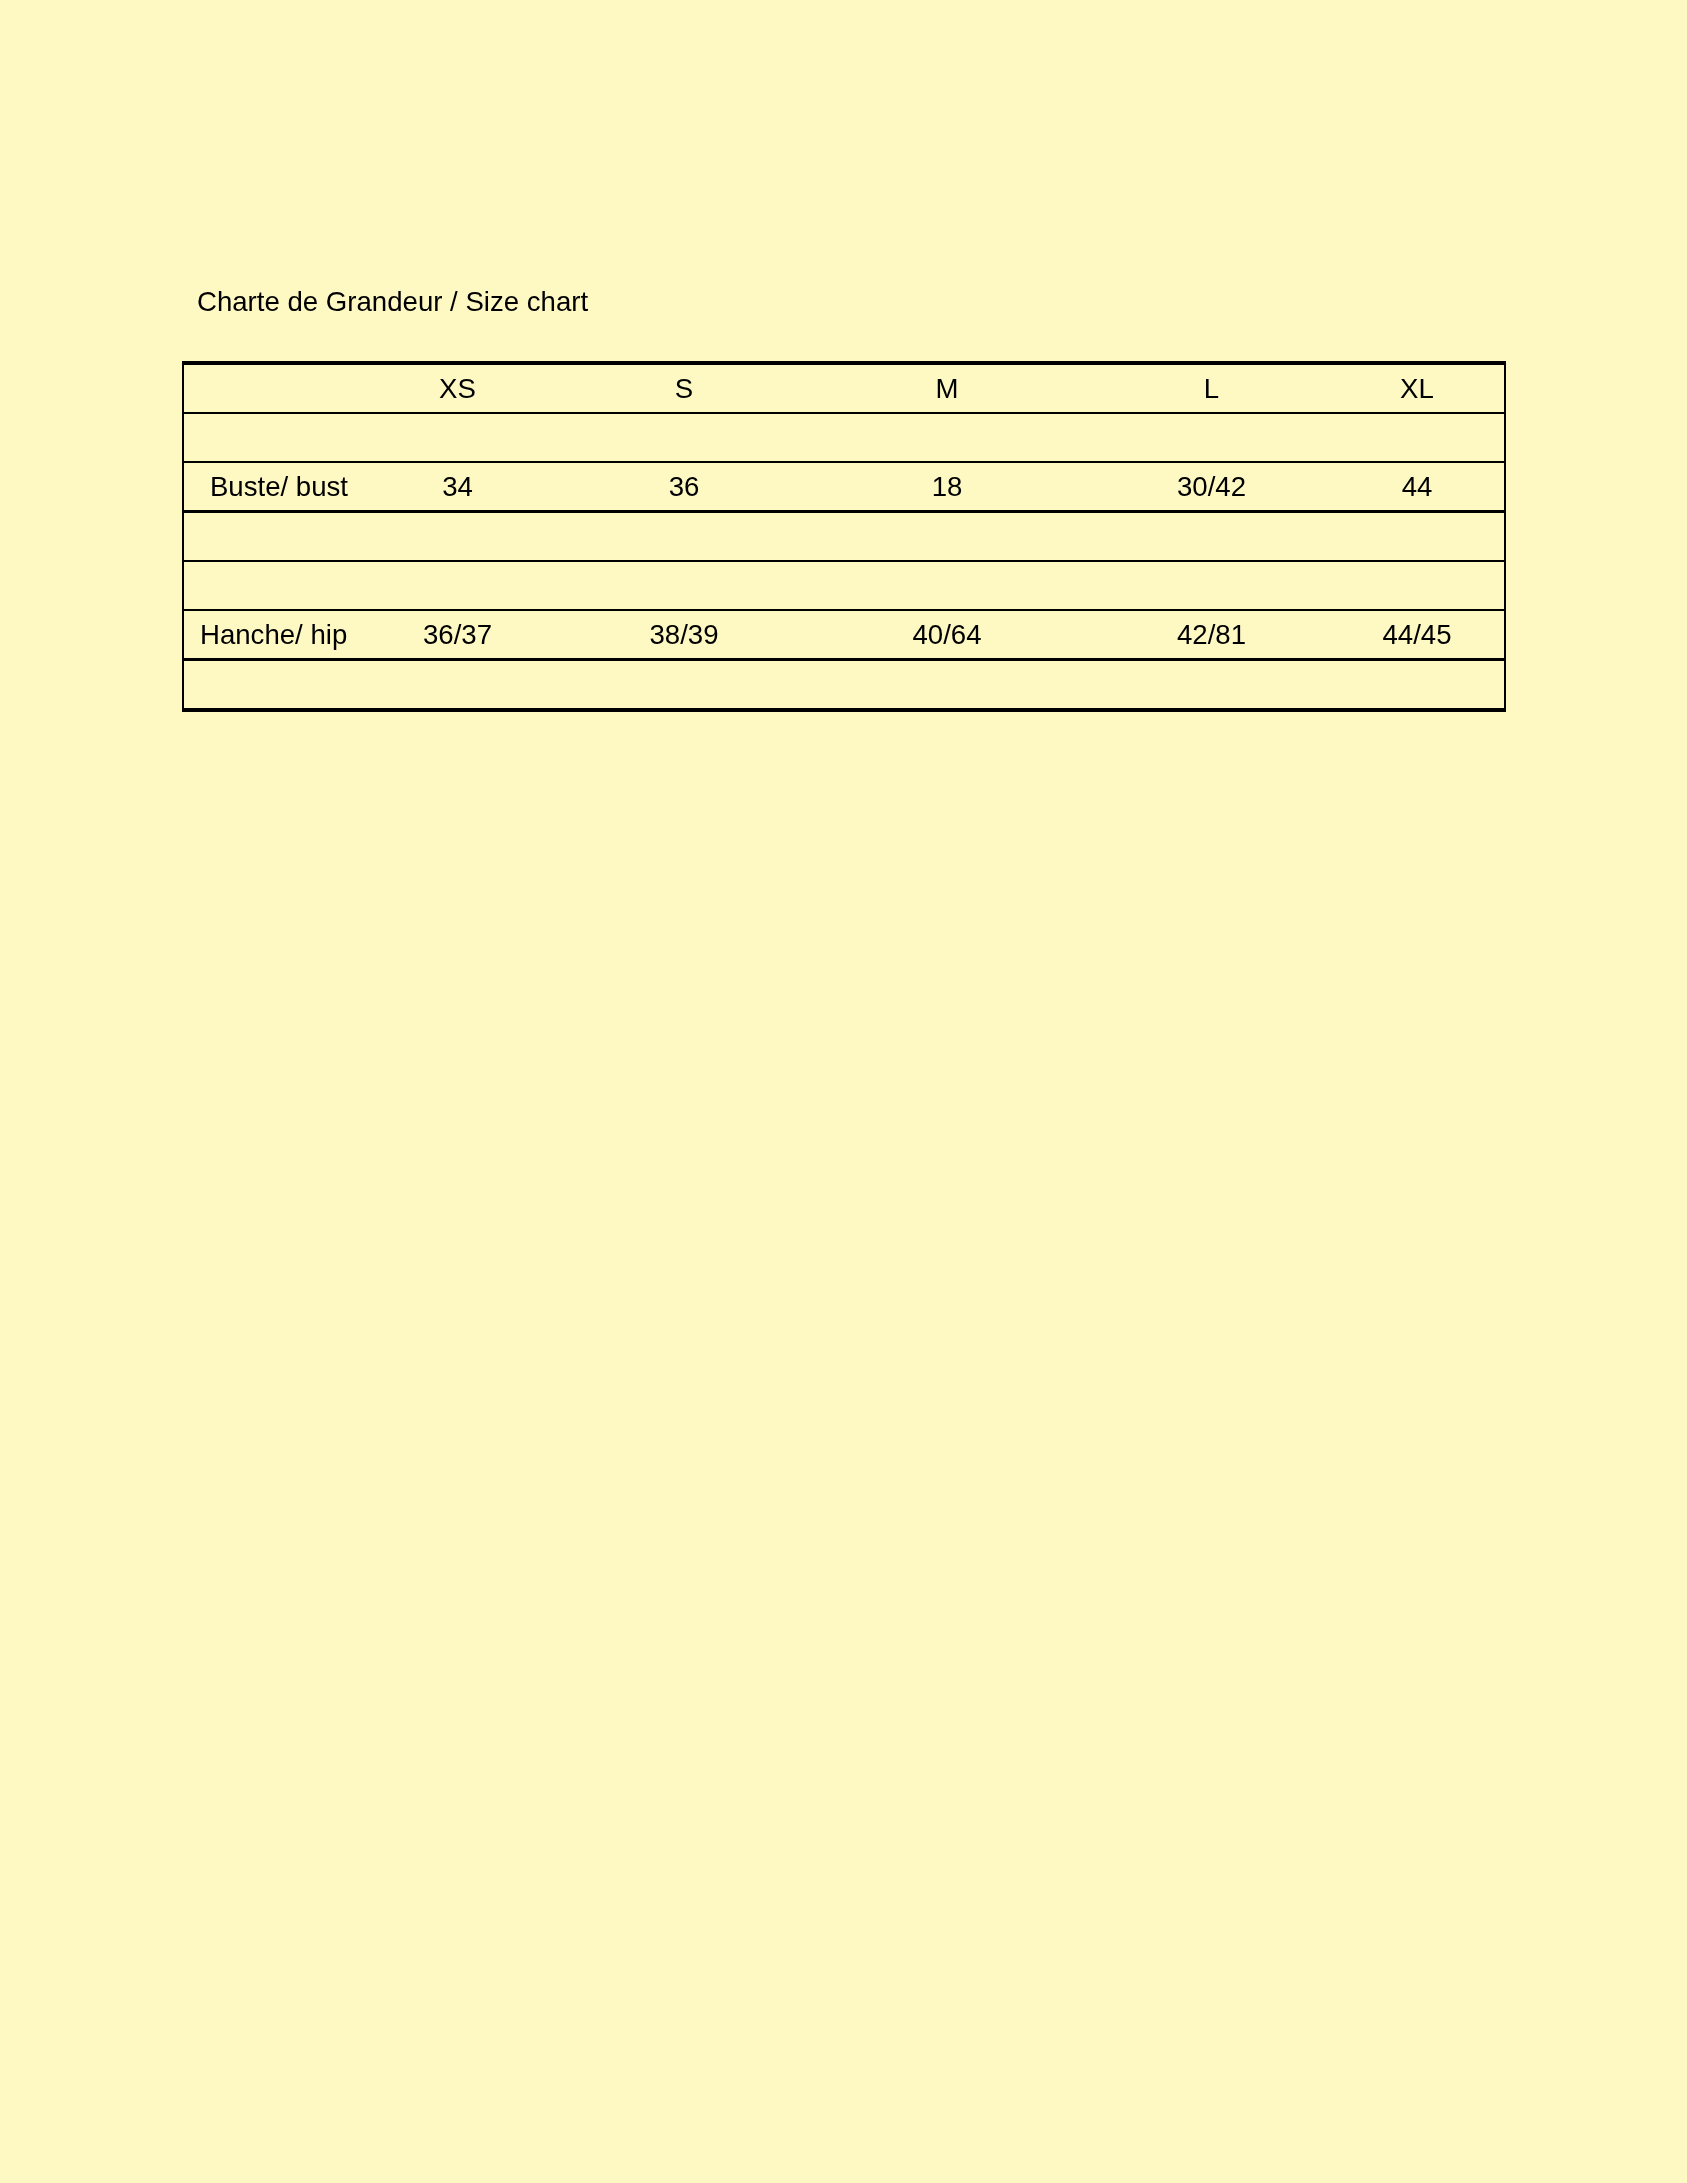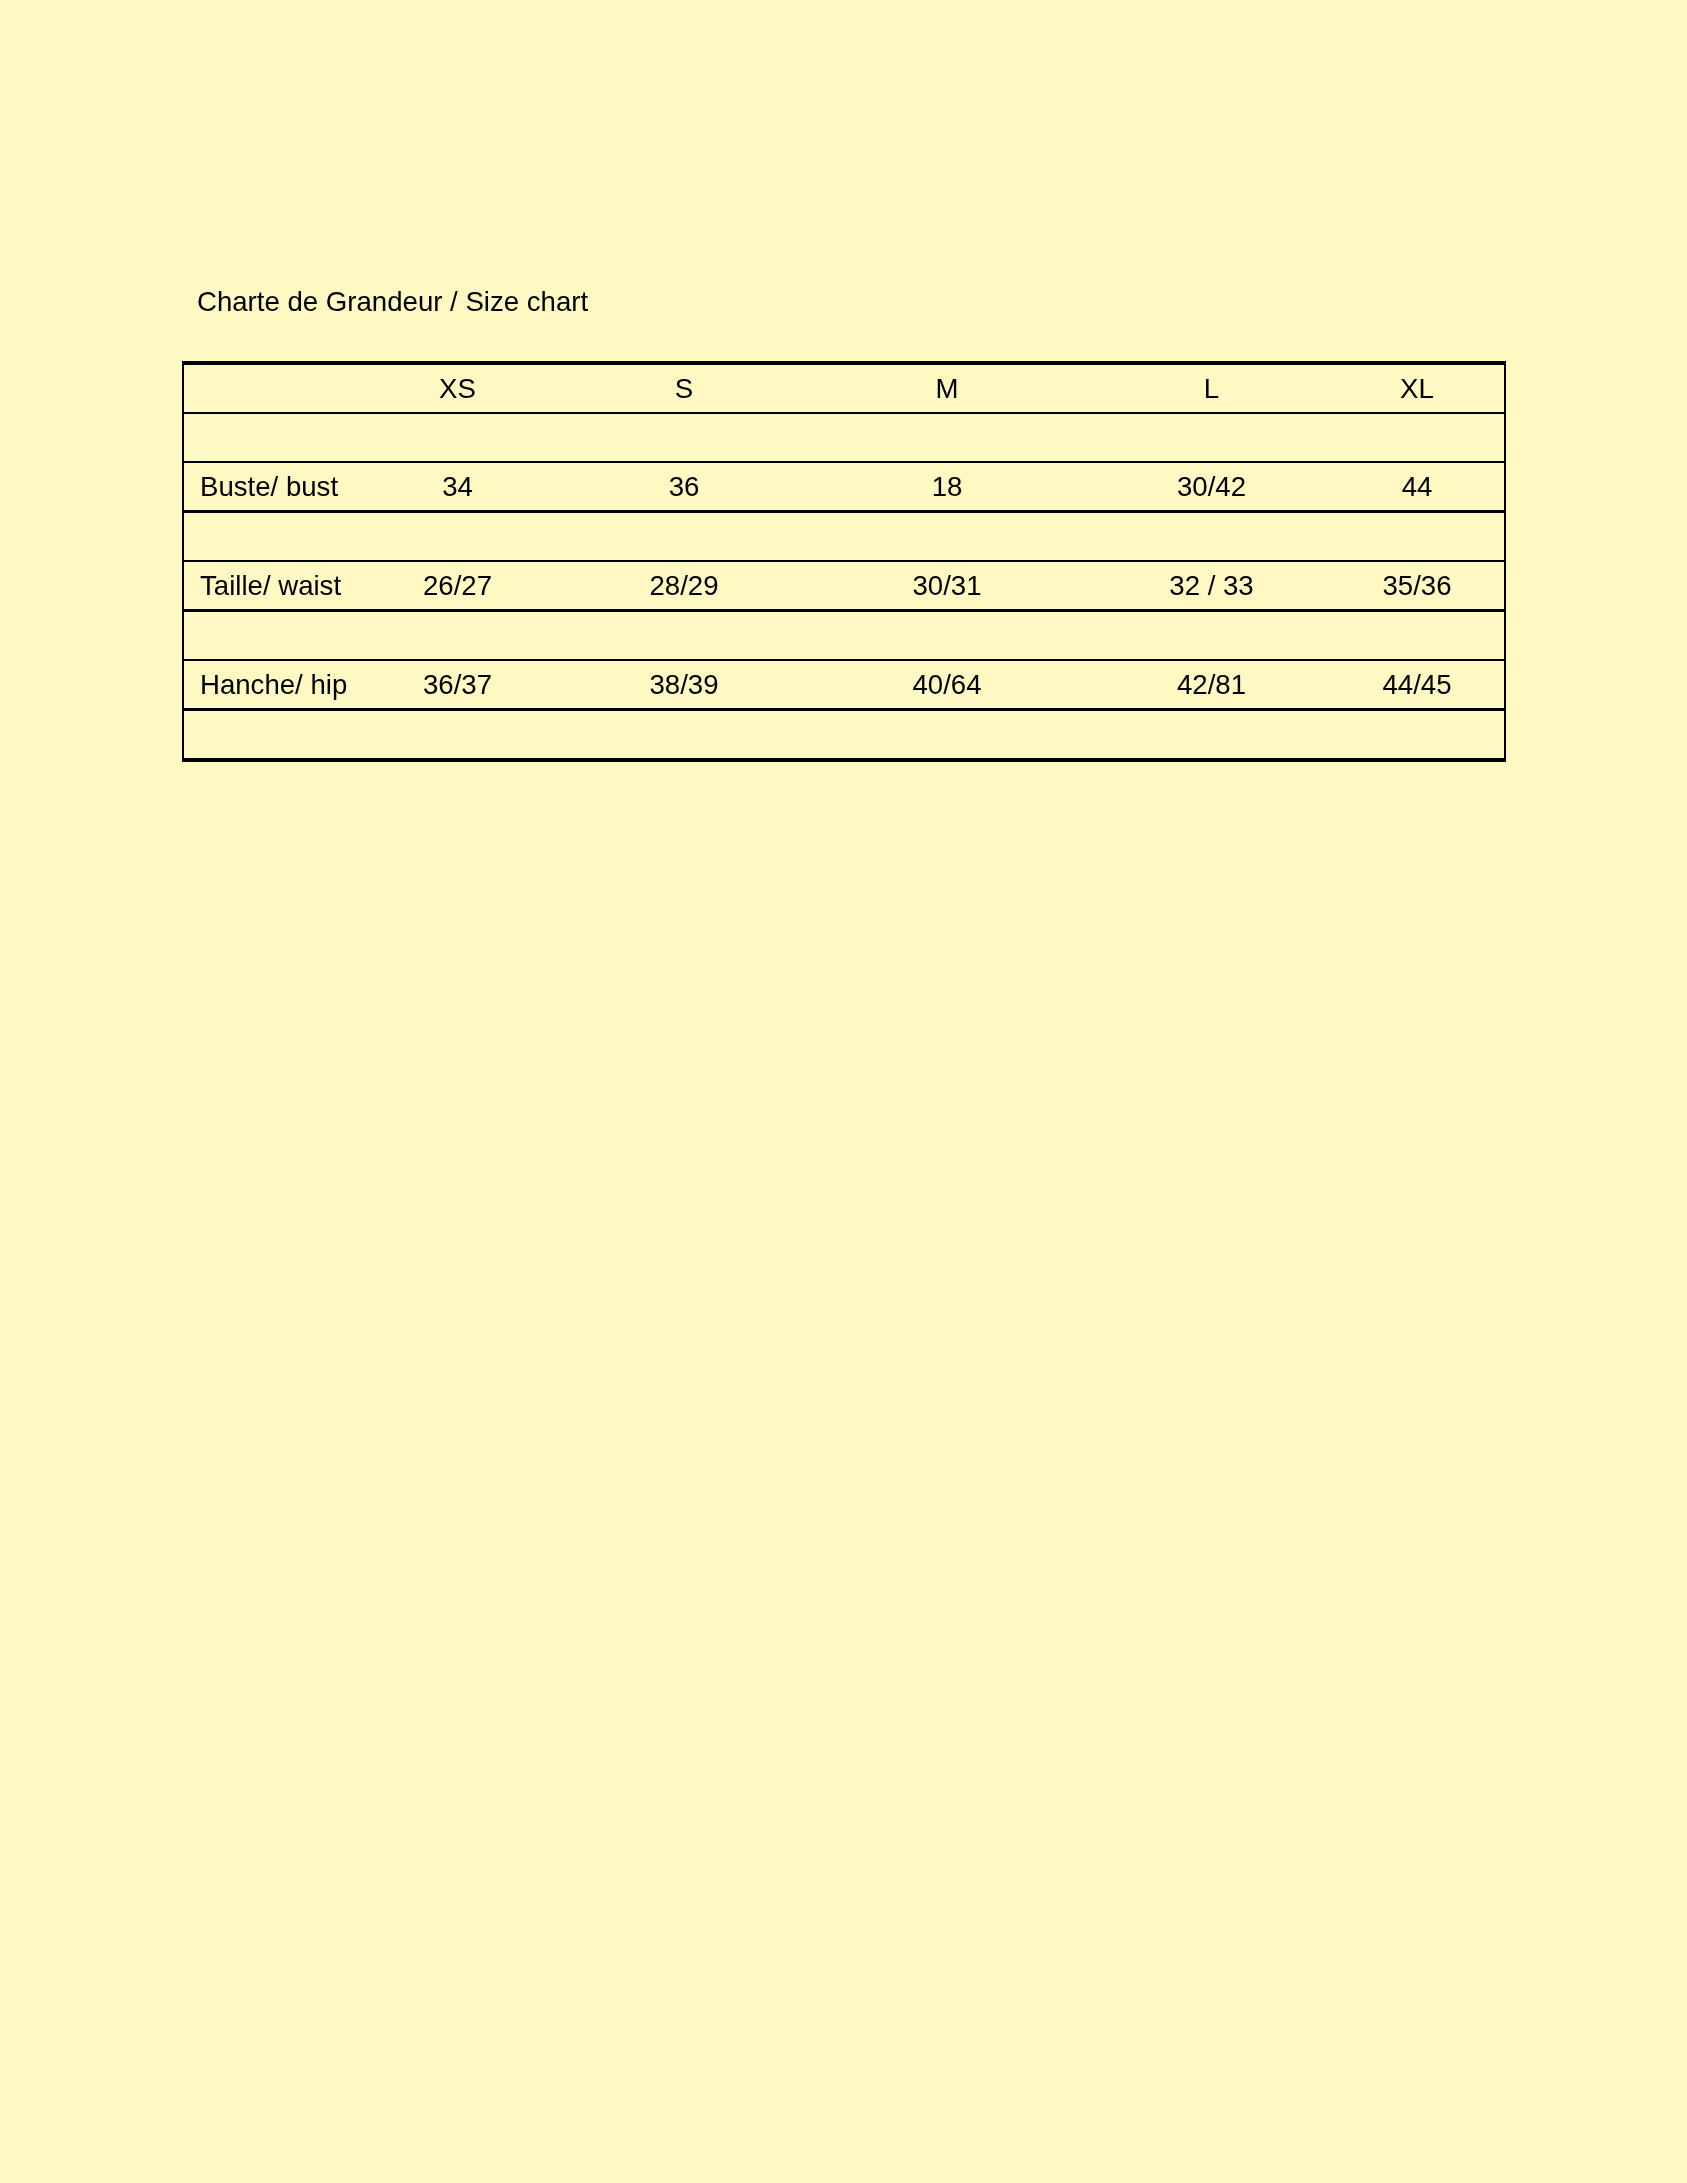--- a/index.html
+++ b/index.html
@@ -41,21 +41,21 @@
   }
   table.size-chart td {
     height: 47px;
     padding: 0;
     vertical-align: middle;
     text-align: center;
     overflow: hidden;
     white-space: pre;
   }
   table.size-chart td.label-cell {
-    text-align: left;
+    text-align: right;
     padding-left: 16px;
   }
   tr.rule-thin > td  { border-bottom: 2.2px solid #000000; }
   tr.rule-thick > td { border-bottom: 3.9px solid #000000; text-align: center; }
   tr.rule-none > td  { border-bottom: none; }
 </style>
 </head>
 <body>
 
 <div class="page">
@@ -93,28 +93,20 @@
         <td>36</td>
         <td>18</td>
         <td>30/42</td>
         <td>44</td>
       </tr>
 
       <tr class="rule-thin">
         <td colspan="6"></td>
       </tr>
 
-      <tr class="rule-thick">
-        <td class="label-cell">Taille/ waist</td>
-        <td>26/27</td>
-        <td>28/29</td>
-        <td>30/31</td>
-        <td>32 / 33</td>
-        <td>35/36</td>
-      </tr>
 
       <tr class="rule-thin">
         <td colspan="6"></td>
       </tr>
 
       <tr class="rule-thick">
         <td class="label-cell">Hanche/ hips</td>
         <td>36/37</td>
         <td>38/39</td>
         <td>40/64</td>

